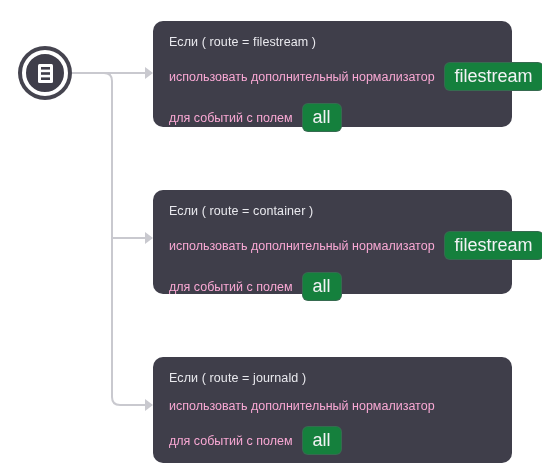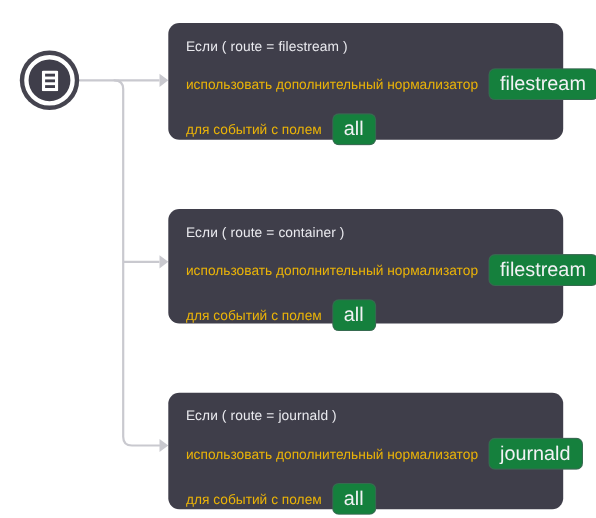--- a/index.html
+++ b/index.html
@@ -65,21 +65,21 @@
     white-space: nowrap;
     margin: 1px 0 0 2px;
   }
   .card-row {
     display: flex;
     align-items: center;
     margin-top: 12px;
     margin-left: 2px;
   }
   .row-label {
-    color: #eab308;
+    color: #f9a8d4;
     font-size: 12.5px;
     line-height: 16px;
     white-space: nowrap;
   }
   .chip {
     margin-left: 9px;
     background: #15803d;
     border: 1px solid #57566480;
     border-radius: 6px;
     color: #f2f2f5;
@@ -138,21 +138,20 @@
     <div class="card-row">
       <span class="row-label">для событий с полем</span>
       <span class="chip">all</span>
     </div>
   </div>
 
   <div class="card" style="top:357px;height:106px;">
     <div class="card-title">Если ( route = journald )</div>
     <div class="card-row">
       <span class="row-label">использовать дополнительный нормализатор</span>
-      <span class="chip">journald</span>
     </div>
     <div class="card-row">
       <span class="row-label">для событий с полем</span>
       <span class="chip">all</span>
     </div>
   </div>
 
 </div>
 
 </body></html>

